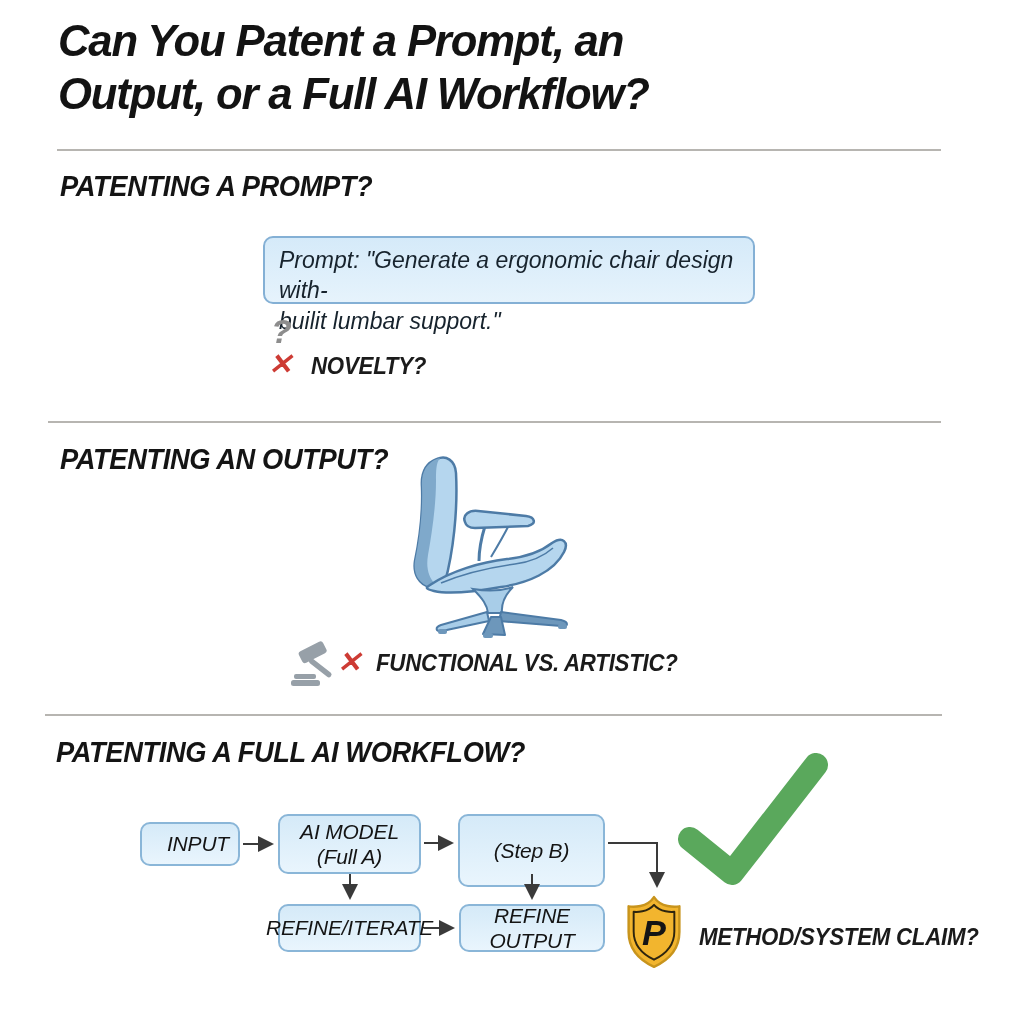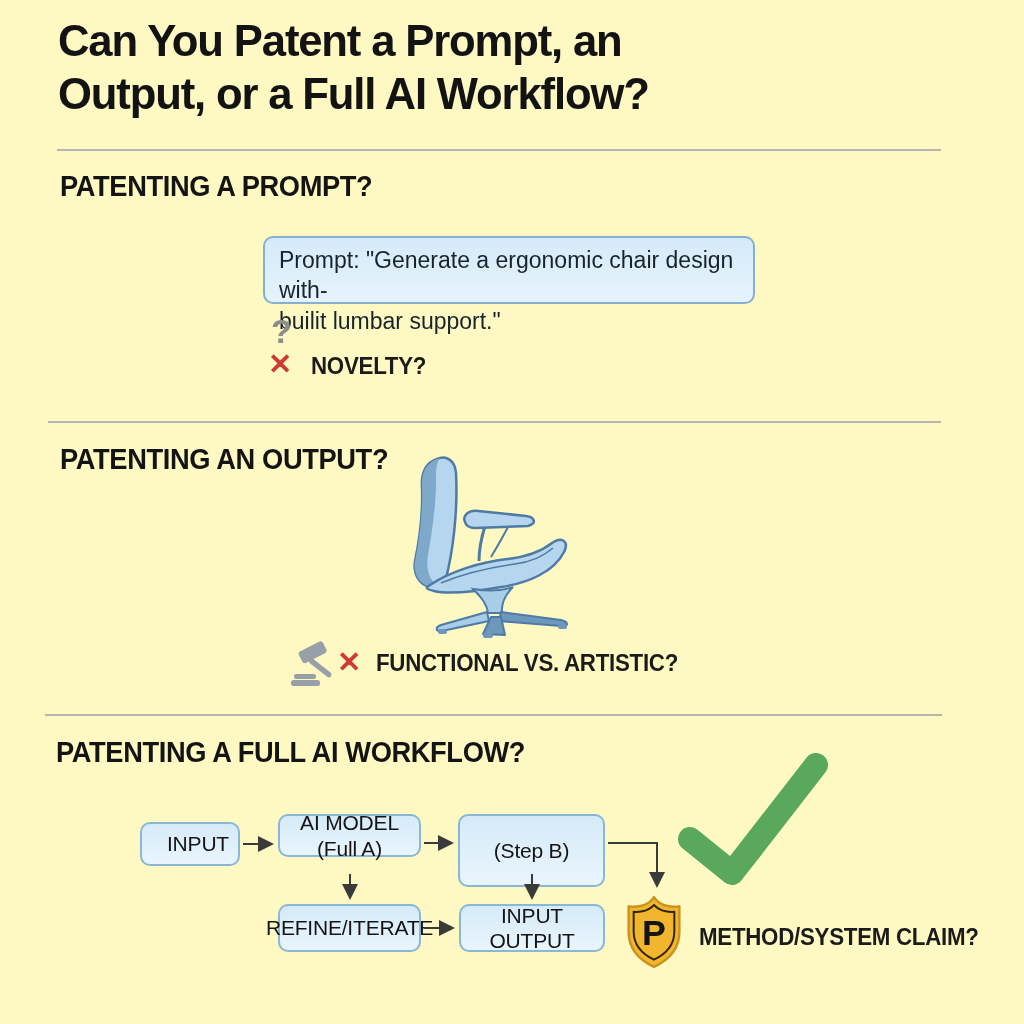--- a/index.html
+++ b/index.html
@@ -1,19 +1,20 @@
 <!DOCTYPE html>
 <html><head>
 <meta charset="utf-8">
 <style>
   html,body{margin:0;padding:0;background:#e9e9e9;}
   .page{
-    position:relative;width:1024px;height:1024px;background:#fef9c3;
+    position:relative;width:1024px;height:1024px;background:#ffffff;
     font-family:"Liberation Sans", sans-serif;color:#161616;overflow:hidden;
     margin:0 auto;
+    font-style:italic;
   }
   .abs{position:absolute;}
   .title{
     left:58px;top:14px;width:880px;
     font-size:45px;font-weight:700;line-height:1.18;letter-spacing:-1.2px;
     color:#131313;transform:scaleX(0.97);transform-origin:left top;
   }
   .divider{height:2px;background:#b7b5b1;}
   .section-heading{
     font-size:29px;font-weight:700;letter-spacing:-0.4px;color:#141414;
@@ -117,35 +118,35 @@
   <div class="abs q-label" style="left:376px;top:649px;">FUNCTIONAL VS. ARTISTIC?</div>
 
   <div class="abs divider" style="left:45px;top:714px;width:897px;"></div>
 
   <div class="abs section-heading" style="left:56px;top:736px;">PATENTING A FULL AI WORKFLOW?</div>
 
   <div class="abs flow-node" style="left:140px;top:822px;width:100px;height:44px;padding-left:16px;">
     <div>INPUT</div>
   </div>
 
-  <div class="abs flow-node" style="left:278px;top:814px;width:143px;height:43px;">
+  <div class="abs flow-node" style="left:278px;top:814px;width:143px;height:60px;">
     <div>AI MODEL</div>
     <div>(Full A)</div>
   </div>
 
   <div class="abs flow-node" style="left:458px;top:814px;width:147px;height:73px;">
     <div>(Step B)</div>
   </div>
 
   <div class="abs flow-node" style="left:278px;top:904px;width:143px;height:48px;">
     <div>REFINE/ITERATE</div>
   </div>
 
   <div class="abs flow-node" style="left:459px;top:904px;width:146px;height:48px;">
-    <div>INPUT OUTPUT</div>
+    <div>REFINE OUTPUT</div>
   </div>
 
   <svg class="abs arrow-layer">
     <defs>
       <marker id="ah" markerWidth="9" markerHeight="8" refX="7" refY="4" orient="auto">
         <path d="M0,0 L8,4 L0,8 Z" fill="#3a3a3a"></path>
       </marker>
     </defs>
     <g stroke="#3a3a3a" stroke-width="2" fill="none">
       <path d="M243,844 H272" marker-end="url(#ah)"></path>

